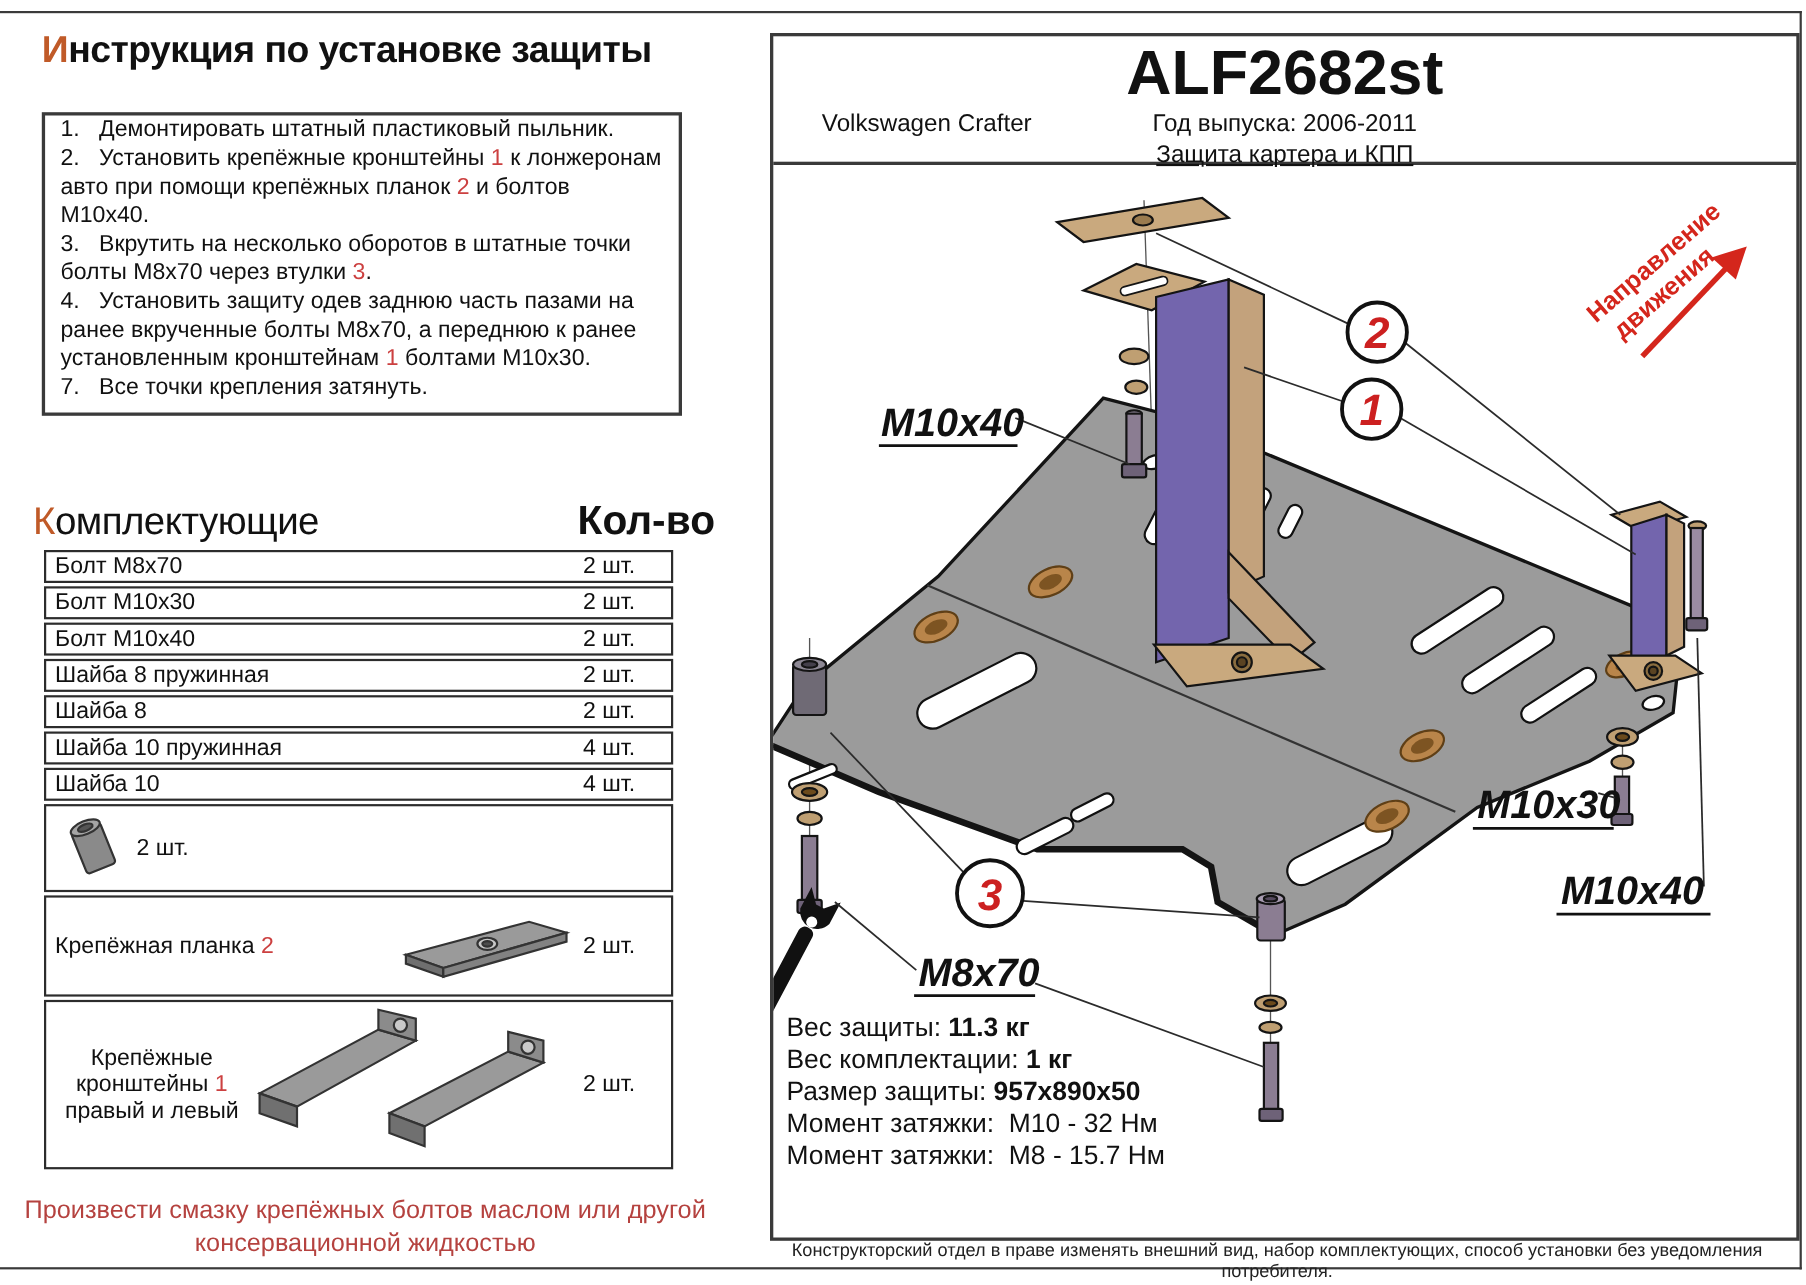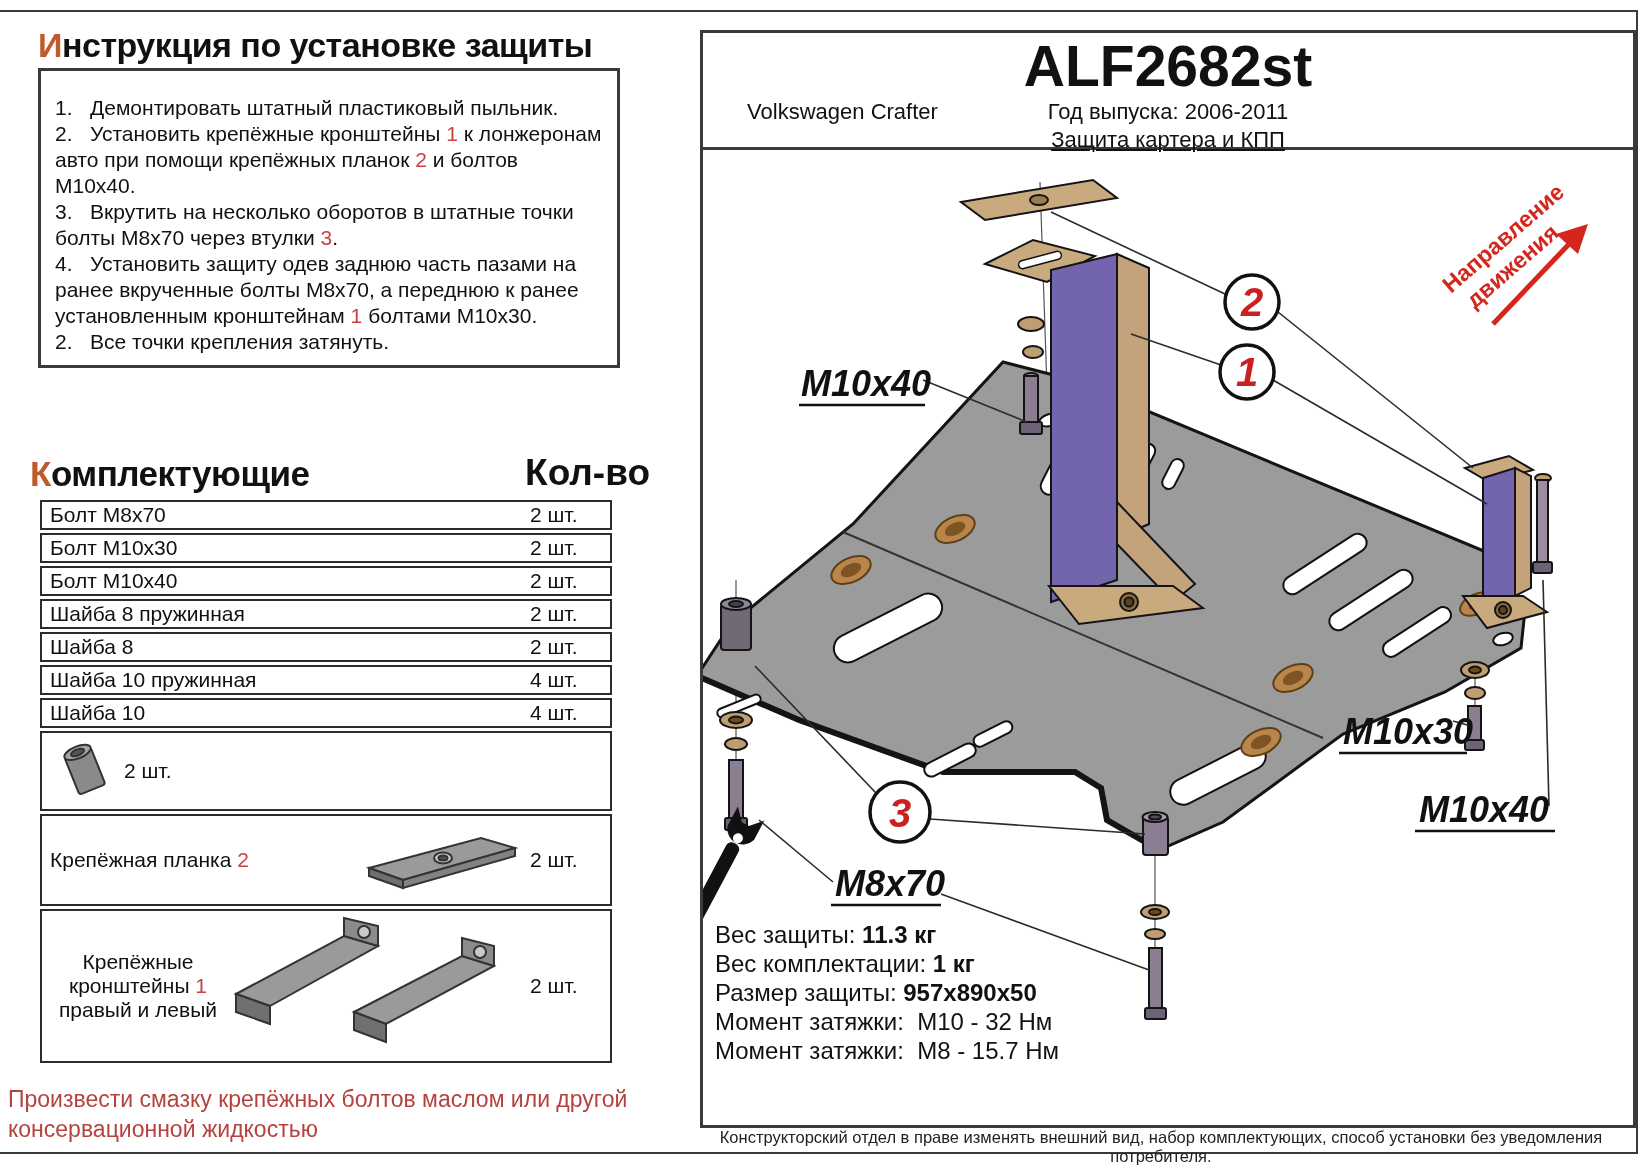--- a/index.html
+++ b/index.html
@@ -4,36 +4,36 @@
 <style>
   html,body{margin:0;padding:0;background:#fff;}
   body{width:1642px;height:1168px;position:relative;overflow:hidden;
        font-family:"Liberation Sans",sans-serif;color:#111;}
   .frame{position:absolute;left:0;top:10px;right:4px;bottom:14px;
          border-top:2px solid #3a3a3a;border-bottom:2px solid #3a3a3a;border-right:2px solid #3a3a3a;}
   
   .left-col{position:absolute;left:0;top:0;width:668px;height:1168px;}
   .main-title{position:absolute;left:38px;top:26px;font-size:34px;font-weight:bold;letter-spacing:-.5px;}
   .lead{color:#c05a28;}
-  .instr-box{position:absolute;left:38px;top:68px;width:548px;border:3px solid #3a3a3a;
-             padding:24px 14px 10px 14px;font-size:21px;line-height:26px;}
+  .instr-box{position:absolute;left:38px;top:102px;width:548px;border:3px solid #3a3a3a;
+             padding:0 14px 10px 14px;font-size:21px;line-height:26px;}
   .step{white-space:pre-wrap;}
   .red{color:#cc4040;}
   .comp-head{position:absolute;left:30px;top:452px;width:620px;display:flex;
              justify-content:space-between;align-items:flex-end;}
-  .comp-head .h1{font-size:35px;font-weight:bold;letter-spacing:-.5px;}
+  .comp-head .h1{font-size:35px;font-weight:normal;letter-spacing:-.5px;}
   .comp-head .h2{font-size:37px;font-weight:bold;}
   .comp-table{position:absolute;left:40px;top:500px;width:572px;}
   .comp-row{border:2px solid #2c2c2c;margin-bottom:3px;display:flex;align-items:center;
             padding:1px 8px;font-size:21px;min-height:24px;}
   .comp-row .lbl{flex:1;white-space:pre-line;}
   .comp-row .lbl.center{text-align:center;}
   .comp-row .ic{display:flex;justify-content:center;align-items:center;}
   .comp-row .qty{width:72px;text-align:left;padding-left:4px;}
-  .note{position:absolute;left:8px;top:1084px;width:648px;
+  .note{position:absolute;left:8px;top:1084px;width:648px;text-align:center;
         font-size:23px;line-height:30px;color:#b5423f;}
   
   .panel{position:absolute;left:700px;top:30px;width:930px;height:1092px;border:3px solid #3a3a3a;}
   .p-head{height:117px;border-bottom:3px solid #3a3a3a;box-sizing:border-box;padding-top:2px;}
   .p-code{text-align:center;font-size:57px;font-weight:800;letter-spacing:0;line-height:62px;}
   .p-row{display:flex;margin-top:2px;}
   .p-cell{font-size:22px;line-height:26px;text-align:center;}
   .p-cell.a{width:30%;}
   .p-cell.b{width:40%;}
   .p-cell.c{width:30%;}
@@ -49,21 +49,21 @@
 <div class="frame"></div>
 
 <div class="left-col">
   <div class="main-title"><span class="lead">И</span><span>нструкция по установке защиты</span></div>
 
   <div class="instr-box" id="steps">
       <div class="step"><span>1.   Демонтировать штатный пластиковый пыльник.</span></div>
       <div class="step"><span>2.   Установить крепёжные кронштейны </span><span class="red">1</span><span> к лонжеронам авто при помощи крепёжных планок </span><span class="red">2</span><span> и болтов М10х40.</span></div>
       <div class="step"><span>3.   Вкрутить на несколько оборотов в штатные точки болты М8х70 через втулки </span><span class="red">3</span><span>.</span></div>
       <div class="step"><span>4.   Установить защиту одев заднюю часть пазами на ранее вкрученные болты М8х70, а переднюю к ранее установленным кронштейнам </span><span class="red">1</span><span> болтами М10х30.</span></div>
-      <div class="step"><span>2.   Все точки крепления затянуть.</span></div>
+      <div class="step"><span>7.   Все точки крепления затянуть.</span></div>
     </div>
 
   <div class="comp-head">
     <div class="h1"><span class="lead">К</span><span>омплектующие</span></div>
     <div class="h2">Кол-во</div>
   </div>
 
   <div class="comp-table" id="rows">
       <div class="comp-row">
         <div class="lbl"><span>Болт М8х70</span></div>

